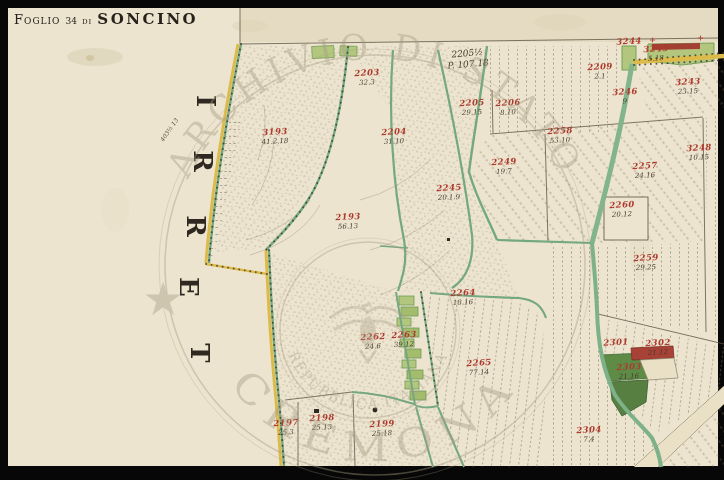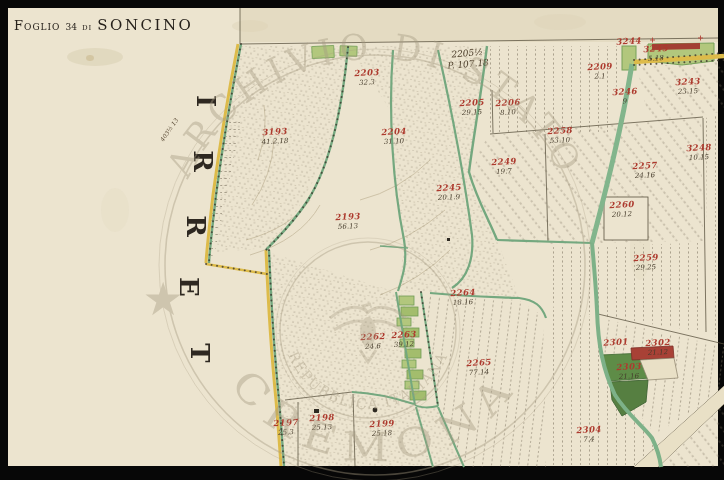--- a/index.html
+++ b/index.html
@@ -1,25 +1,25 @@
 <!DOCTYPE html>
 <html><head>
 <meta charset="utf-8">
 <style>
   html,body{margin:0;padding:0;background:#070707;}
   .stage{position:relative;width:724px;height:480px;background:#070707;overflow:hidden;
          font-family:"DejaVu Serif",serif;}
   .stage svg{position:absolute;left:0;top:0;}
   
-  .title{position:absolute;left:14px;top:16px;display:flex;align-items:baseline;gap:5px;
+  .title{position:absolute;left:14px;top:10px;display:flex;align-items:baseline;gap:5px;
          color:#26211b;white-space:nowrap;}
   .t-foglio{font-variant:small-caps;font-size:13px;letter-spacing:1px;}
   .t-num{font-size:9px;}
   .t-di{font-variant:small-caps;font-size:10px;letter-spacing:1px;}
-  .t-place{font-size:15px;font-weight:400;letter-spacing:2.5px;}
+  .t-place{font-size:15px;font-weight:700;letter-spacing:2.5px;}
   
   .vletter{position:absolute;transform:translate(-50%,-50%) rotate(90deg);
            font:600 26px "DejaVu Serif",serif;color:#2e2821;}
   
   .plabel{position:absolute;transform:translate(-50%,-50%);text-align:center;pointer-events:none;}
   .pnum{font:italic 600 8.5px "DejaVu Serif",serif;color:#ad3a2e;letter-spacing:.4px;
         transform:rotate(-3deg);white-space:nowrap;}
   .parea{font:italic 7px "DejaVu Serif",serif;color:#463c2c;transform:rotate(-3deg);
          margin-top:1px;white-space:nowrap;}
   

